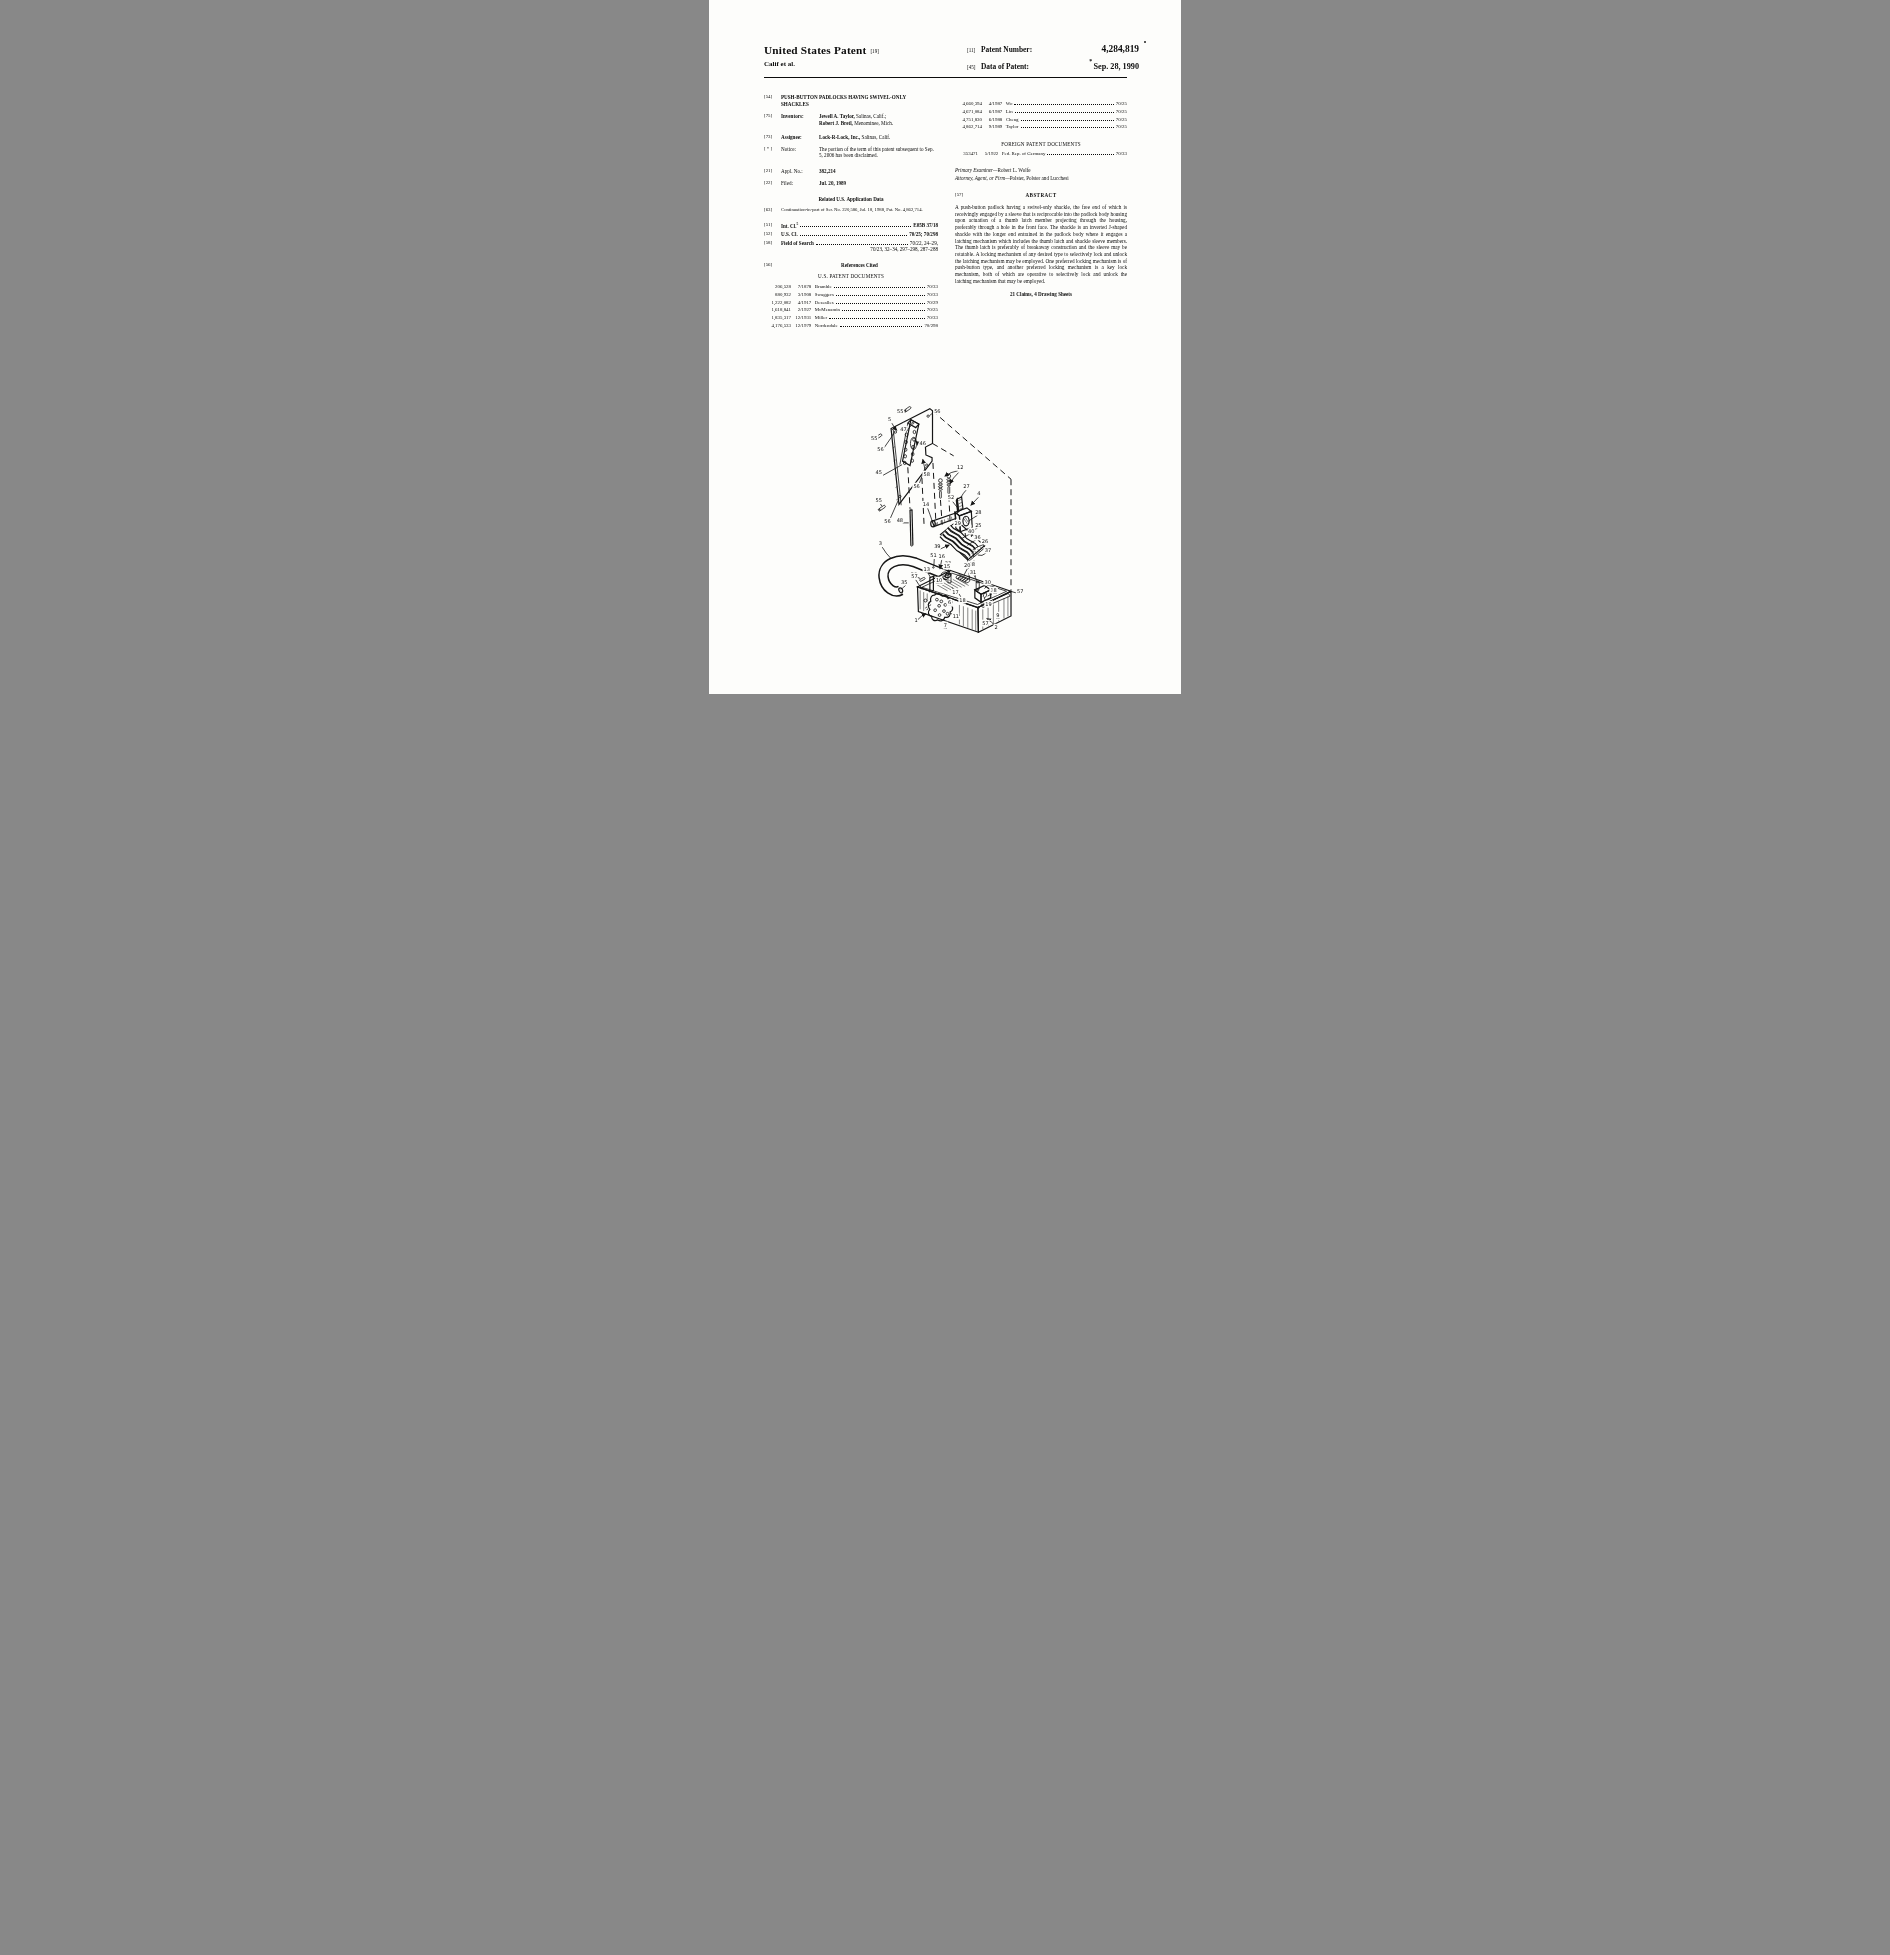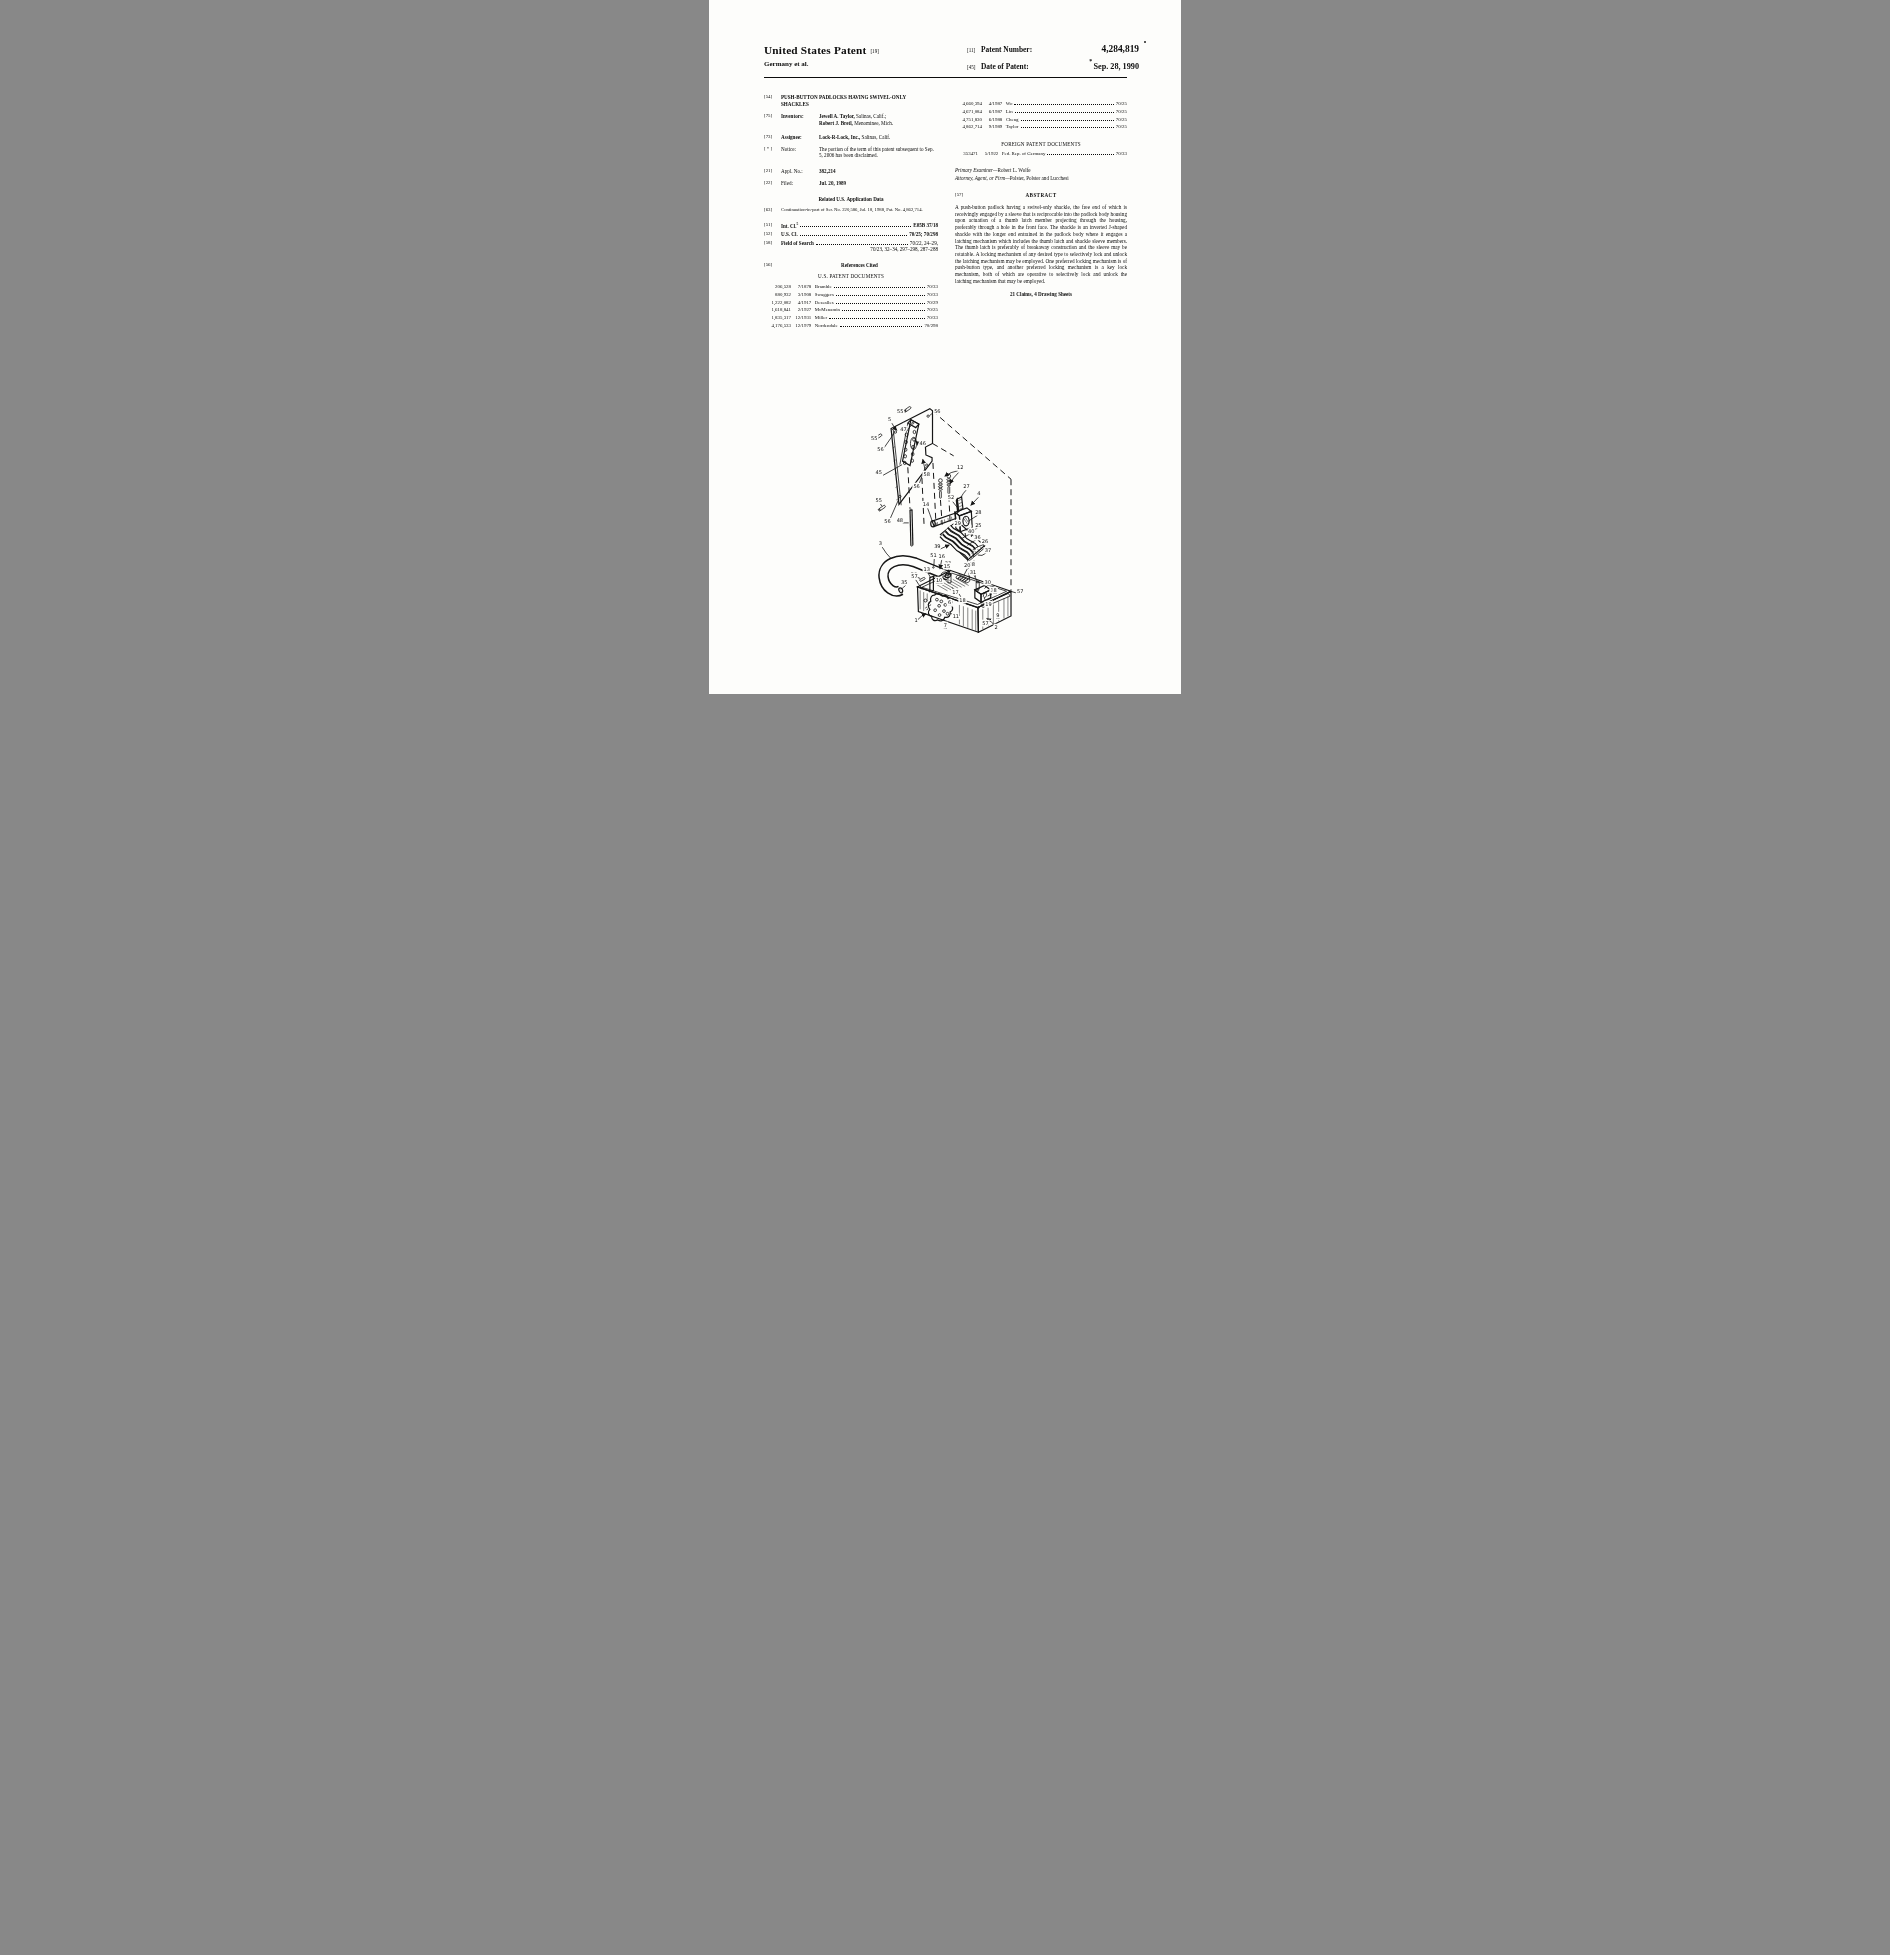--- a/index.html
+++ b/index.html
@@ -78,31 +78,31 @@
 </style>
 </head>
 <body>
 
 <div class="page">
 
   <div class="h-left">
     <div>
       <span class="main-title">United States Patent</span><span class="tag title-tag">[19]</span>
     </div>
-    <div class="authors">Germany et al.</div>
+    <div class="authors">Calif et al.</div>
   </div>
   <div class="h-right">
     <div class="pn-row">
       <span class="tag">[11]</span>
       <span class="hdr-lbl">Patent Number:</span>
       <span class="pn">4,284,819</span>
     </div>
     <div class="dp-row">
       <span class="tag">[45]</span>
-      <span class="hdr-lbl">Date of Patent:</span>
+      <span class="hdr-lbl">Data of Patent:</span>
       <span class="dp"><sup class="star">*</sup><span>Sep. 28, 1990</span></span>
     </div>
   </div>
   <div class="rule"></div>
   <div class="artifact-dot"></div>
 
   <div class="col left">
 
     <div class="field notag" style="margin-top:10.2px">
       <span class="f-tag">[54]</span>

